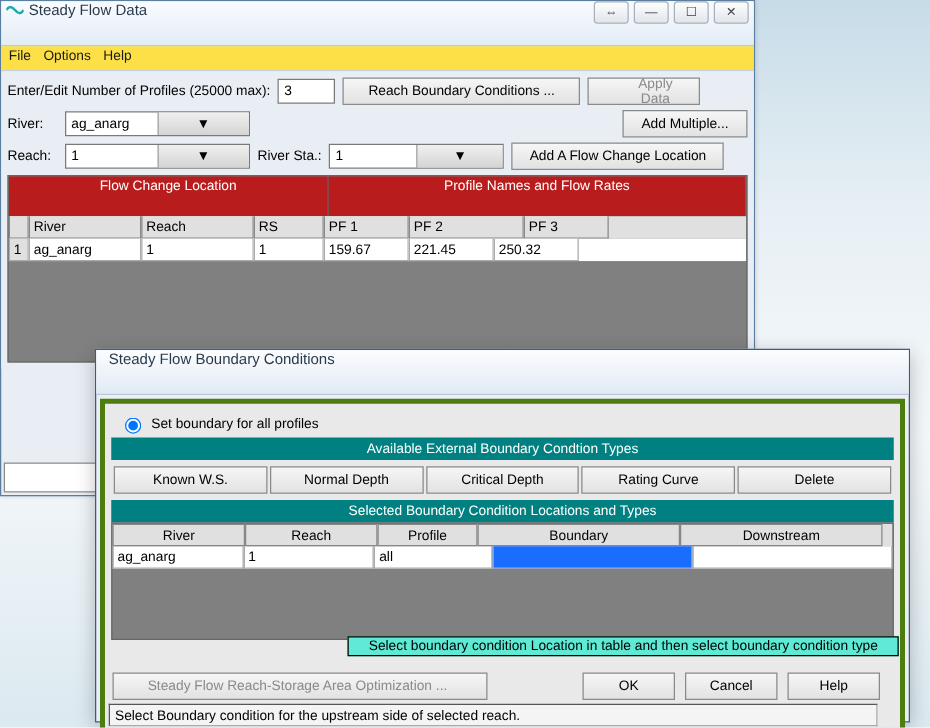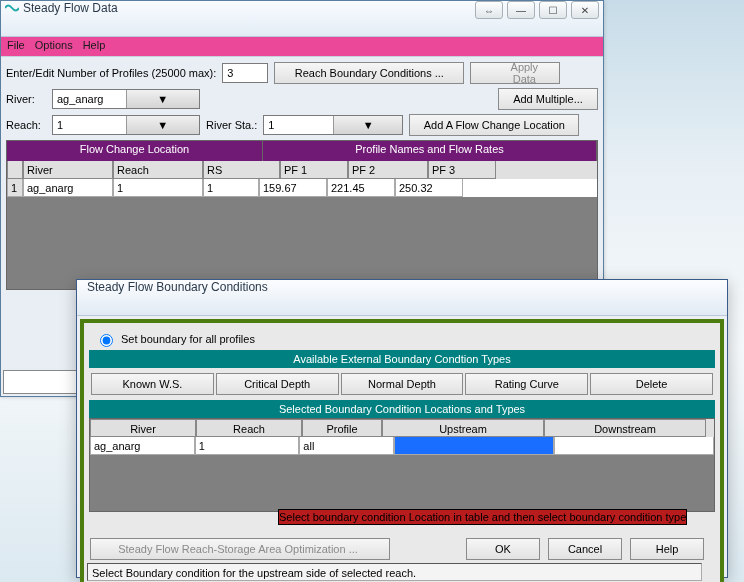--- a/index.html
+++ b/index.html
@@ -41,21 +41,21 @@
     background: linear-gradient(#fefefe,#e1e6ea);
     display:flex; align-items:center; justify-content:center;
     font-size:10px;
     color:#444;
   }
   .menubar {
     height: 20px;
     display:flex;
     gap: 10px;
     padding: 2px 6px;
-    background: #ec4899;
+    background: #fde047;
     border-bottom: 1px solid #c6d1dc;
   }
   .menubar span { color:#1a1a1a; }
   .content { padding: 5px; background:#e8eef4;}
   .row { display:flex; align-items:center; gap:6px; margin-bottom:4px; }
   .label { white-space:nowrap; }
   input[type=text].small {
     height:20px;
     border:1px solid #7a7a7a;
     background:#fff;
@@ -101,22 +101,22 @@
   .grid-area {
     display:flex;
     border:1px solid #666;
     background:#808080;
     height:150px;
     overflow:hidden;
     flex-direction:column;
   }
   .grid-headerline { display:flex; }
   .grid-headerline .halfhdr {
-    background:#701a75; color:#fff; text-align:center;
-    height:20px; line-height:16px; font-size:11px;
+    background:#b91c1c; color:#fff; text-align:center;
+    height:32px; line-height:16px; font-size:11px;
     border-right:1px solid #666;
   }
   .grid-cols { display:flex; background:#e0e0e0;}
   .grid-cols div { border:1px solid #888; border-top:none; height:18px; line-height:18px; padding:0 3px; background:#e0e0e0;}
   .grid-row { display:flex; background:#fff;}
   .grid-row div { border:1px solid #aaa; border-top:none; height:18px; line-height:18px; padding:0 3px; background:#fff;}
   .grid-fill { flex:1; background:#808080;}
   .bottom-bar { position:absolute; left:2px; right:2px; bottom:2px; height:24px; border:1px solid #888; background:#fff; }
   
   .dialog {
@@ -141,23 +141,23 @@
   .btn-row .btn { flex:1; }
   .bc-grid { border:1px solid #666; background:#808080; height:94px; overflow:hidden;}
   .bc-grid .hdr { display:flex; background:#e0e0e0;}
   .bc-grid .hdr div { border:1px solid #888; height:18px; line-height:18px; padding:0 3px; text-align:center;}
   .bc-grid .row2 { display:flex; background:#fff;}
   .bc-grid .row2 div { border:1px solid #aaa; border-top:none; height:18px; line-height:18px; padding:0 3px;}
   .sel-upstream { background:#1a6eff !important; }
   .tooltip {
     position:absolute;
     left:194px; top:186px;
-    background:#b91c1c;
+    background:#5eead4;
     border:1px solid #000;
-    padding:1px 0;
+    padding:1px 16px;
     font-size:11px;
     white-space:nowrap;
   }
   .dlg-btn-row { display:flex; gap:8px; position:absolute; bottom:24px; left:6px; right:6px; align-items:center;}
   .dlg-btn-row .opt-btn { flex:1; }
   .dlg-btn-row .spacer {width:60px;}
   .status-line {
     position:absolute; left:3px; right:18px; bottom:3px;
     height:18px; border:1px inset #aaa; background:#f4f4f4;
     padding:1px 4px; line-height:16px;
@@ -219,23 +219,23 @@
 
     <div class="grid-area">
       <div class="grid-headerline">
         <div class="halfhdr" style="width:256px">Flow Change Location</div>
         <div class="halfhdr" style="flex:1">Profile Names and Flow Rates</div>
       </div>
       <div class="grid-cols">
         <div style="width:16px"></div>
         <div style="width:90px">River</div>
         <div style="width:90px">Reach</div>
-        <div style="width:77px">RS</div>
+        <div style="width:56px">RS</div>
         <div style="width:68px">PF 1</div>
-        <div style="width:80px">PF 2</div>
+        <div style="width:92px">PF 2</div>
         <div style="width:68px">PF 3</div>
       </div>
       <div class="grid-row">
         <div style="width:16px;background:#e0e0e0">1</div>
         <div style="width:90px">ag_anarg</div>
         <div style="width:90px">1</div>
         <div style="width:56px">1</div>
         <div style="width:68px">159.67</div>
         <div style="width:68px">221.45</div>
         <div style="width:68px">250.32</div>
@@ -253,32 +253,32 @@
   <div class="dialog-body">
     <div class="radio-row">
       <label>
         <input type="radio" checked="" style="">
         <span>Set boundary for all profiles</span>
       </label>
     </div>
     <div class="section-teal">Available External Boundary Condtion Types</div>
     <div class="btn-row">
       <button class="btn">Known W.S.</button>
+      <button class="btn">Normal Depth</button>
       <button class="btn">Critical Depth</button>
-      <button class="btn">Normal Depth</button>
       <button class="btn">Rating Curve</button>
       <button class="btn">Delete</button>
     </div>
     <div class="section-teal">Selected Boundary Condition Locations and Types</div>
     <div class="bc-grid">
       <div class="hdr">
         <div style="width:106px">River</div>
         <div style="width:106px">Reach</div>
         <div style="width:80px">Profile</div>
-        <div style="width:162px">Upstream</div>
+        <div style="width:162px">Boundary</div>
         <div style="width:162px">Downstream</div>
       </div>
       <div class="row2">
         <div style="width:106px">ag_anarg</div>
         <div style="width:106px">1</div>
         <div style="width:96px">all</div>
         <div style="width:162px" class="sel-upstream"></div>
         <div style="width:162px"></div>
       </div>
     </div>

